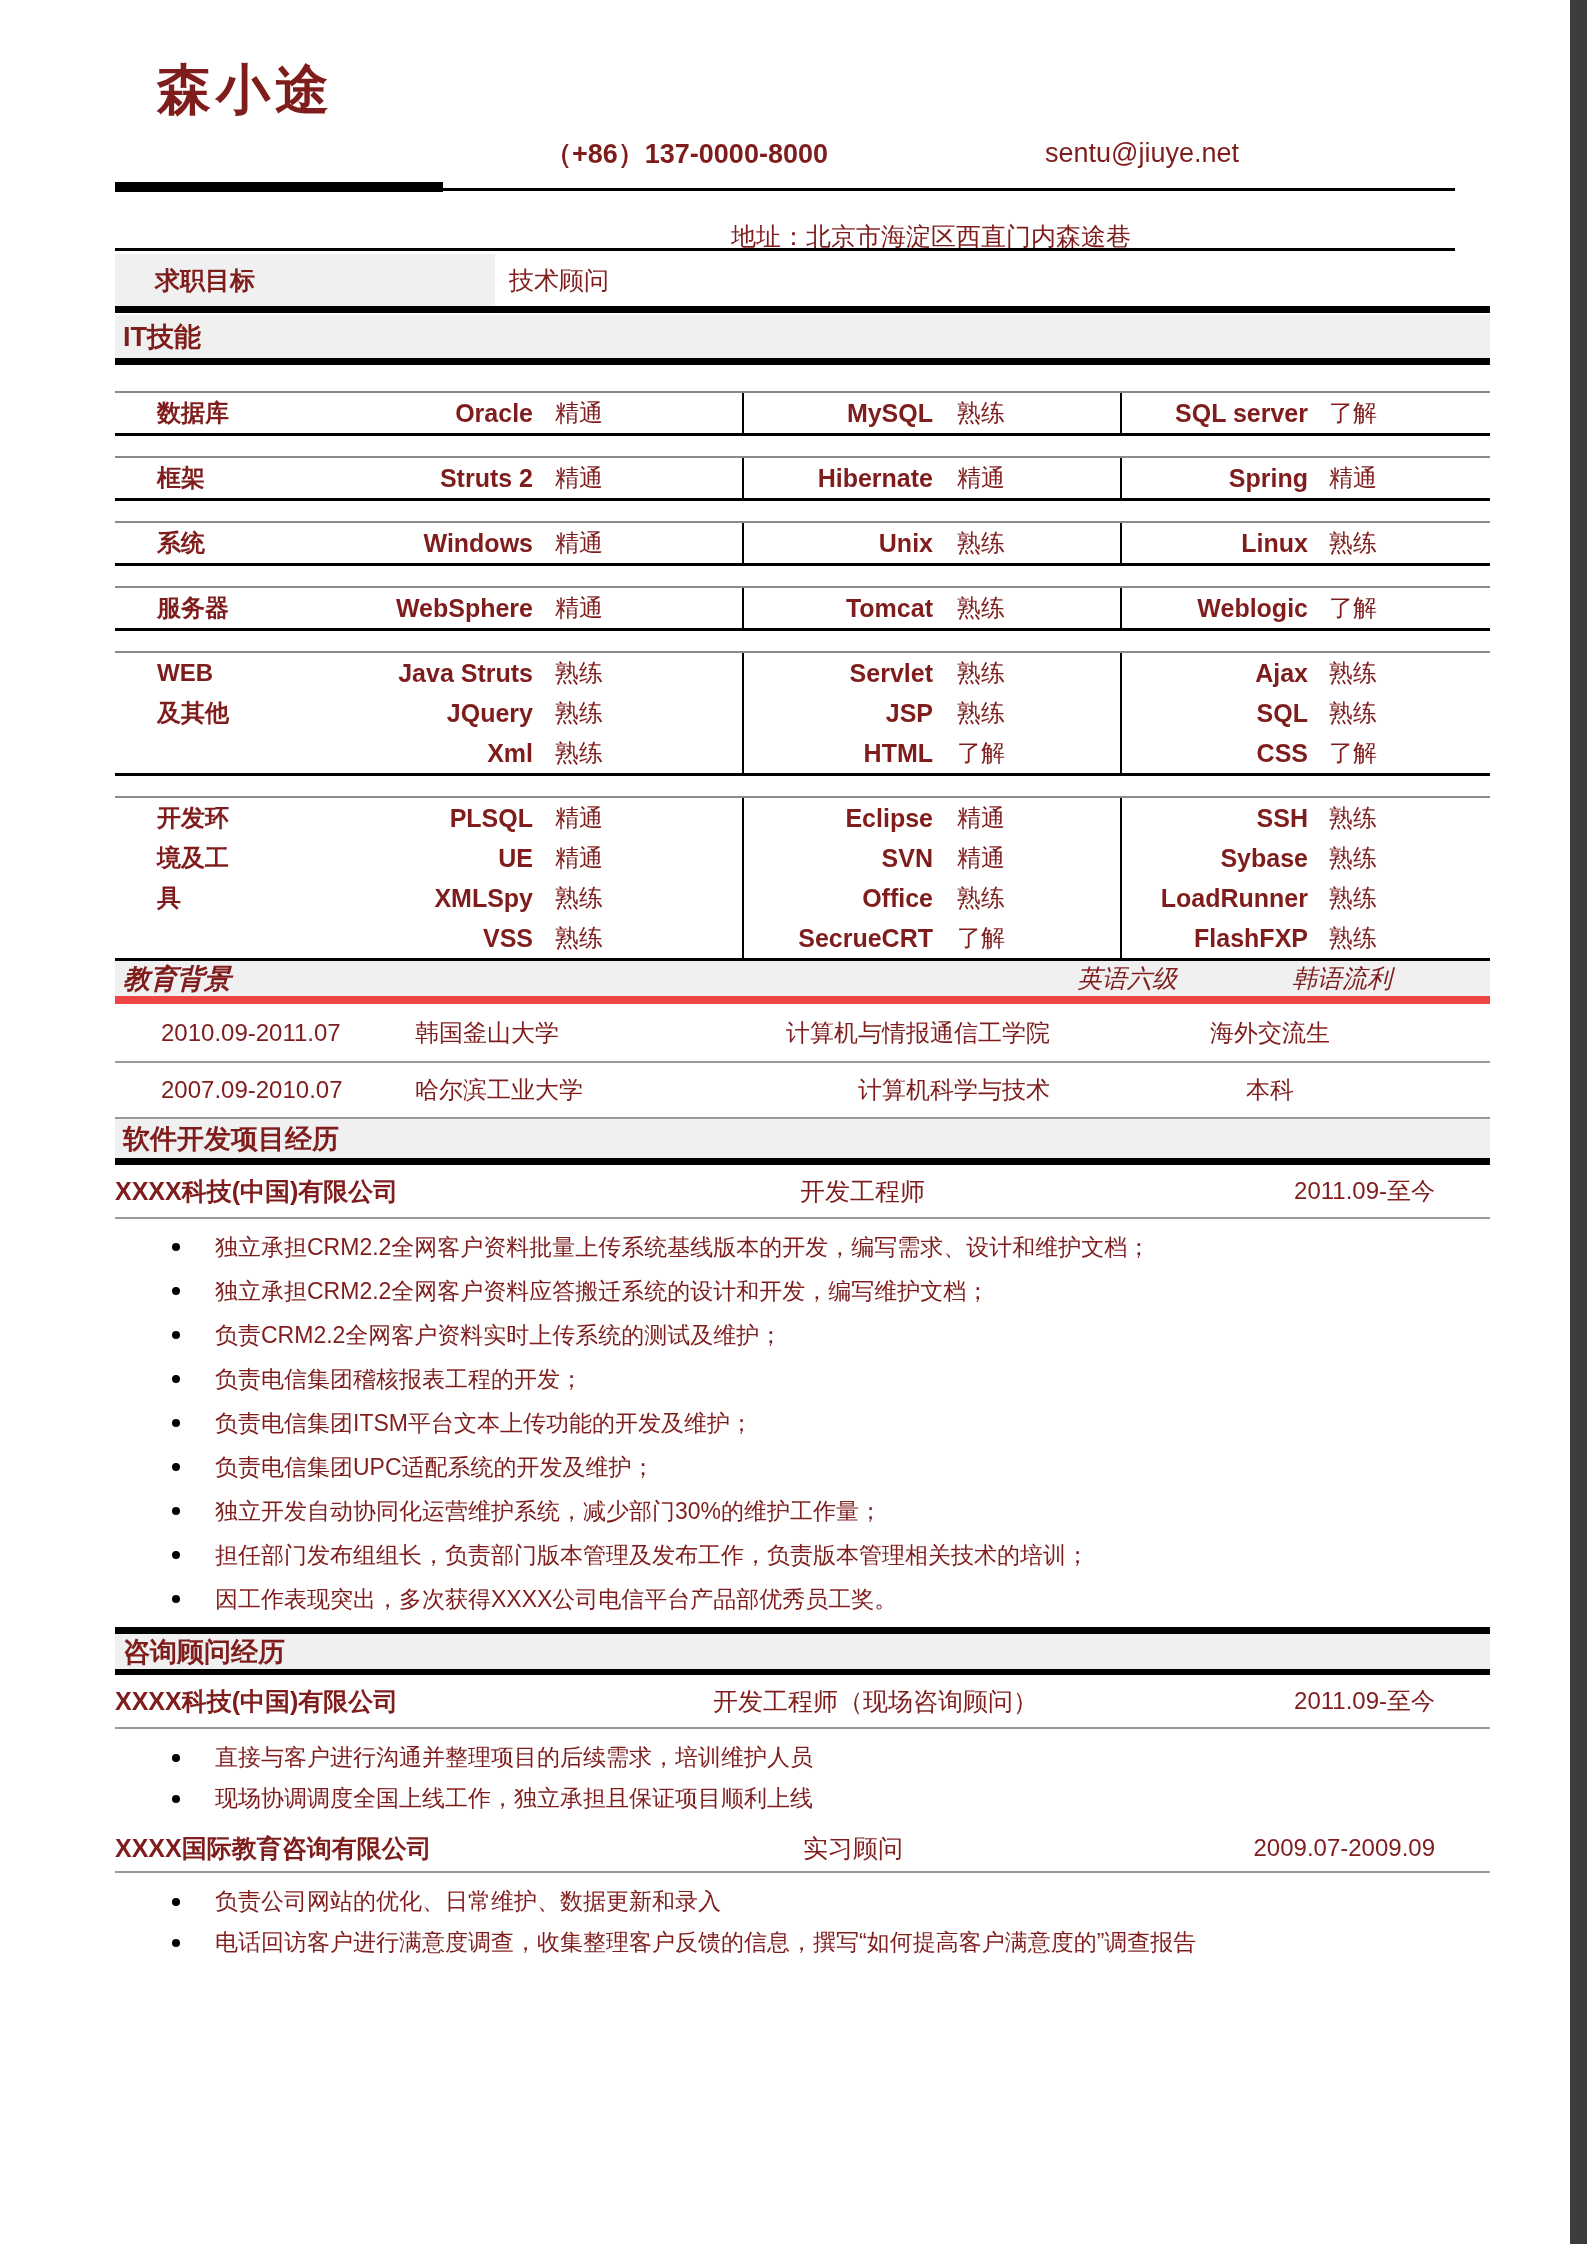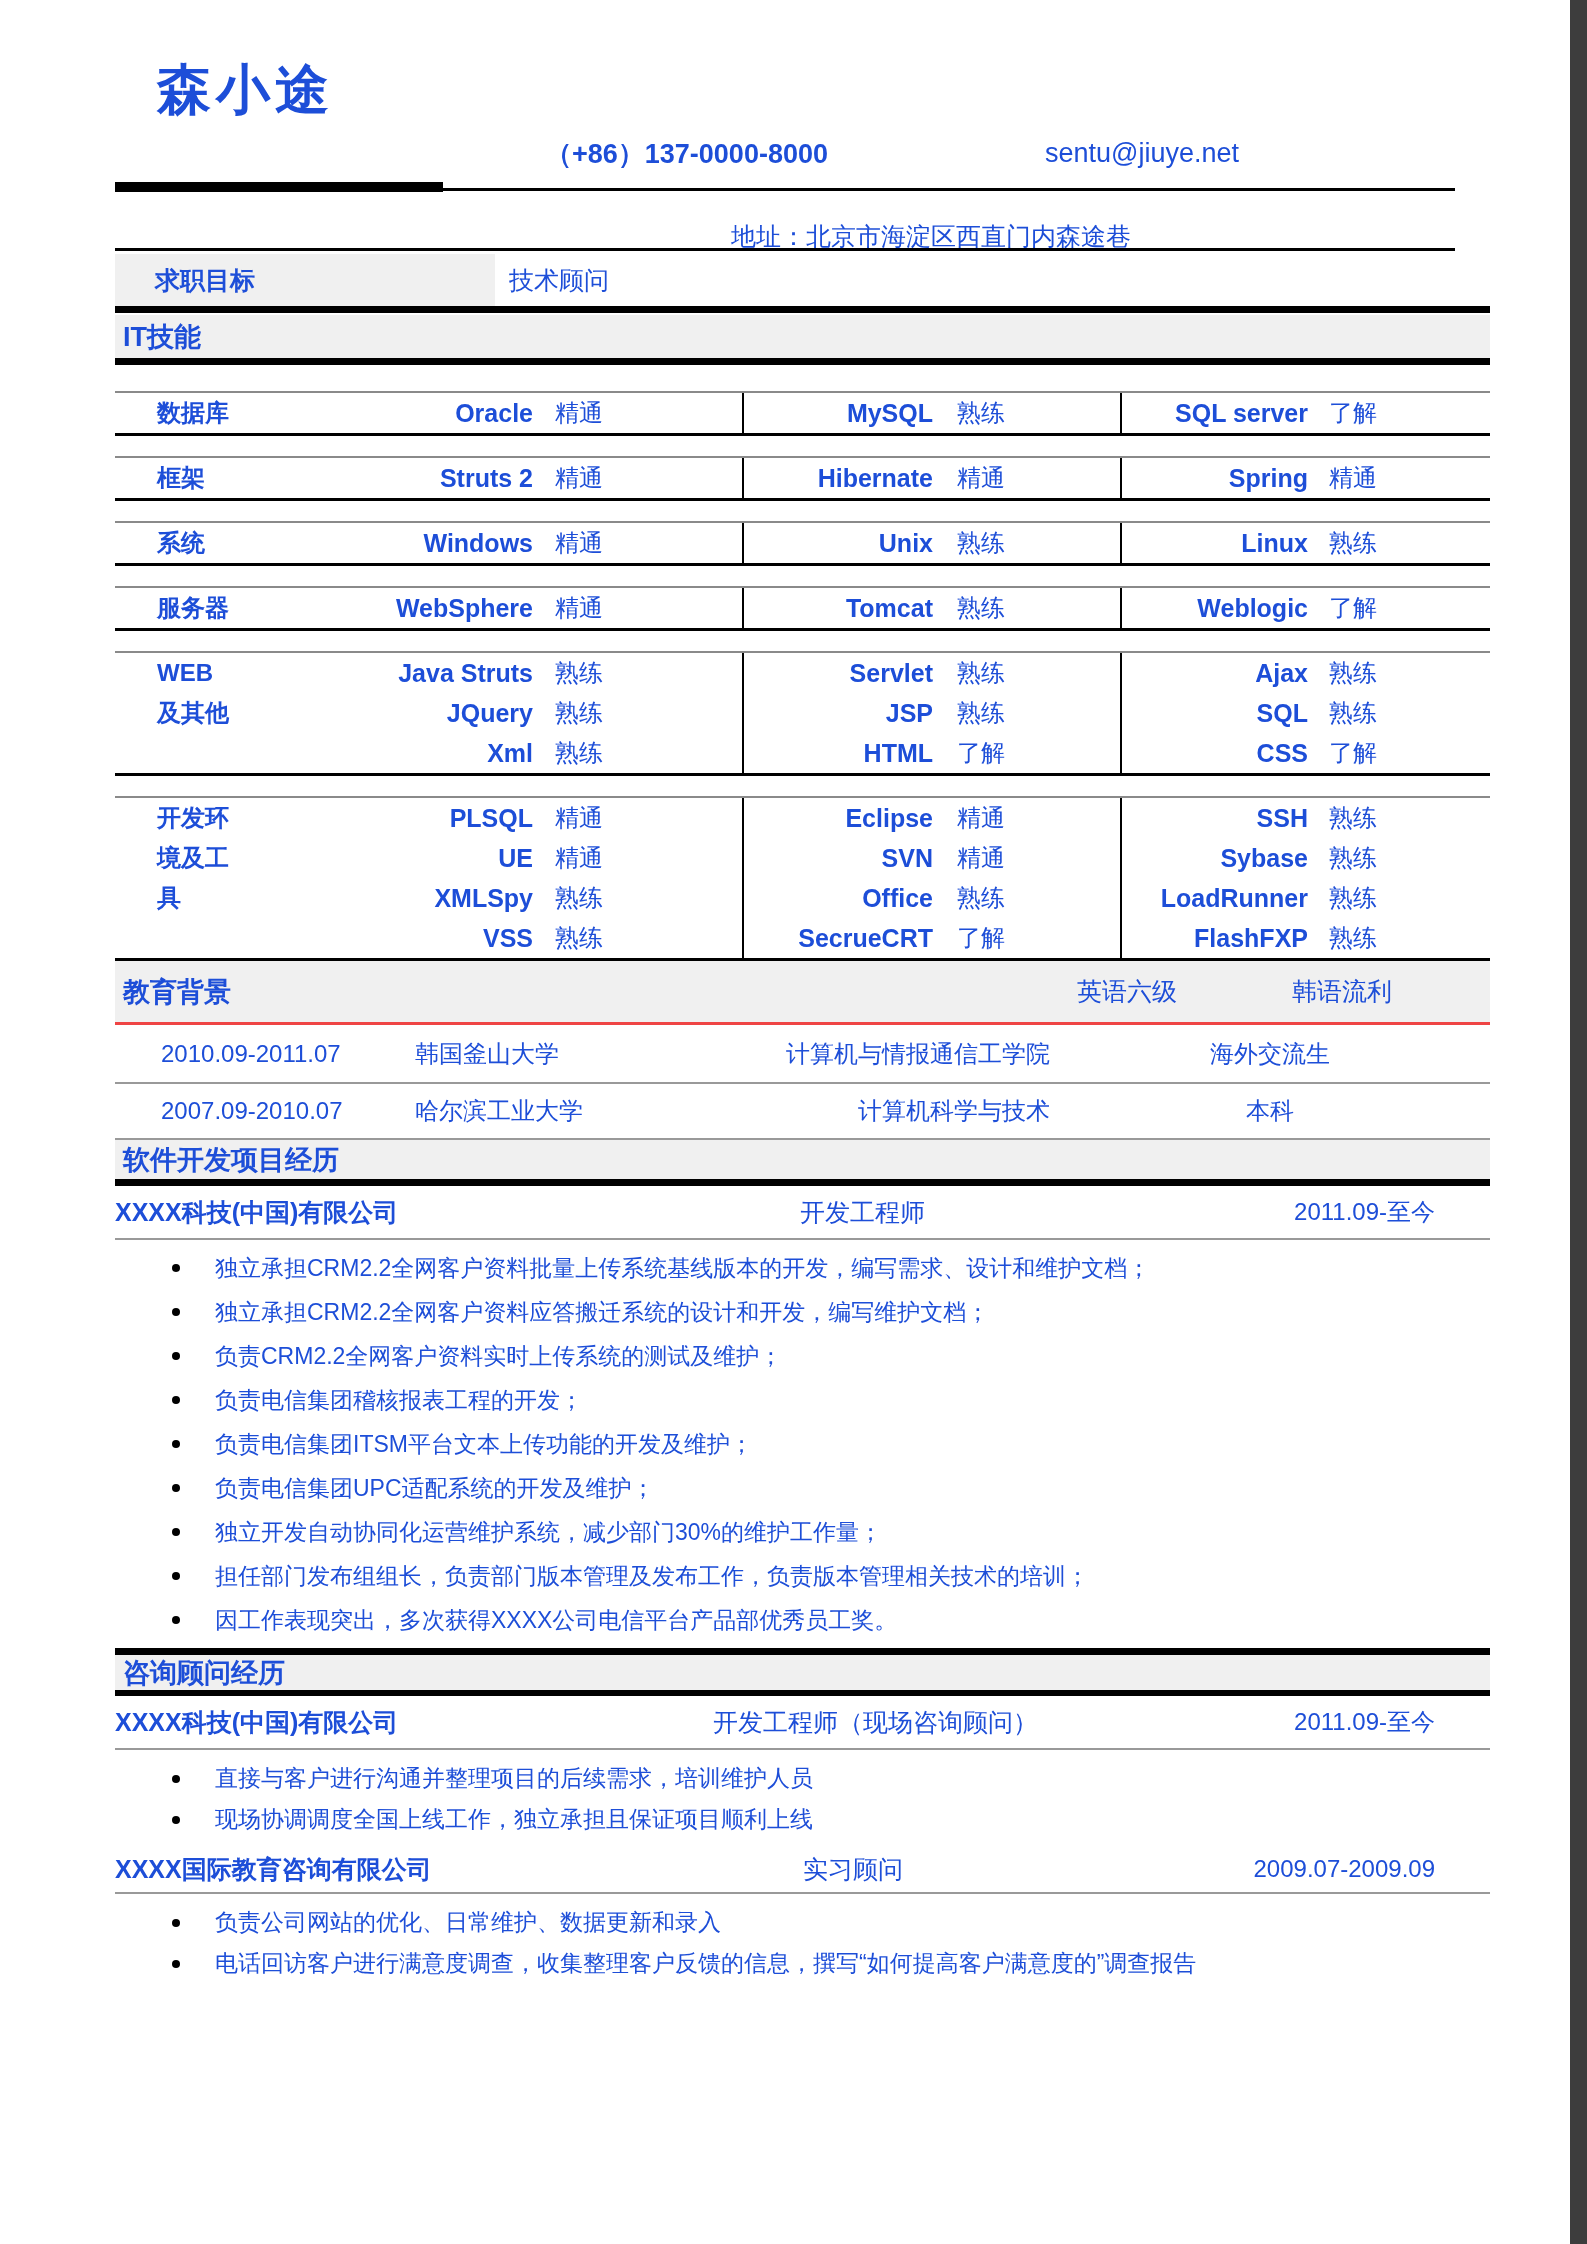--- a/index.html
+++ b/index.html
@@ -1,18 +1,18 @@
 <!DOCTYPE html>
 <html><head>
 <meta charset="utf-8">
 <style>
   html,body { margin:0; padding:0; background:#ffffff; }
   .page {
     position:relative; width:1587px; height:2244px; background:#ffffff;
-    font-family:"Liberation Sans","DejaVu Sans",sans-serif; color:#1d4ed8;
+    font-family:"Liberation Sans","DejaVu Sans",sans-serif; color:#7f1d1d;
     overflow:hidden;
   }
   .edge-strip { position:absolute; top:0; right:0; width:17px; height:2244px; background:#3d3d3d; }
   .content { position:absolute; left:115px; top:0; width:1375px; }
 
   
   .header { position:relative; height:254px; }
   .name { position:absolute; left:42px; top:54px; font-size:54px; font-weight:bold; letter-spacing:5px; }
   .phone { position:absolute; left:430px; top:136px; font-size:27px; font-weight:bold; }
   .email { position:absolute; left:930px; top:138px; font-size:27px; }
@@ -23,21 +23,21 @@
 
   
   .objective-row { display:flex; height:52px; border-bottom:7px solid #000; font-size:25px; }
   .obj-label-cell { width:380px; height:100%; background:#f0f0f0; display:flex; align-items:center;
                     padding-left:40px; box-sizing:border-box; font-weight:bold; }
   .obj-value { margin-left:14px; align-self:center; }
 
   
   .bar { background:#f0f0f0; display:flex; align-items:center; font-size:27px; font-weight:bold; padding-left:8px; box-sizing:border-box; }
   .bar-it { height:50px; border-bottom:7px solid #000; margin-top:2px; }
-  .bar-edu { height:64px; border-bottom:3px solid #ef4444; }
+  .bar-edu { height:43px; border-bottom:8px solid #ef4444;font-style:italic; }
   .bar-proj { height:48px; border-top:2px solid #999; border-bottom:7px solid #000; }
   .bar-consult { height:48px; border-top:7px solid #000; border-bottom:6px solid #000; }
   .lang1 { margin-left:auto; font-weight:normal; font-size:25px; }
   .lang2 { margin-left:115px; margin-right:98px; font-weight:normal; font-size:25px; }
 
   
   .skills { margin-top:26px; }
   .skill-row { display:flex; border-top:2px solid #8a8a8a; border-bottom:3px solid #000; margin-bottom:20px; }
   .skill-row:last-child { margin-bottom:0; }
   .sk-col { box-sizing:border-box; }

